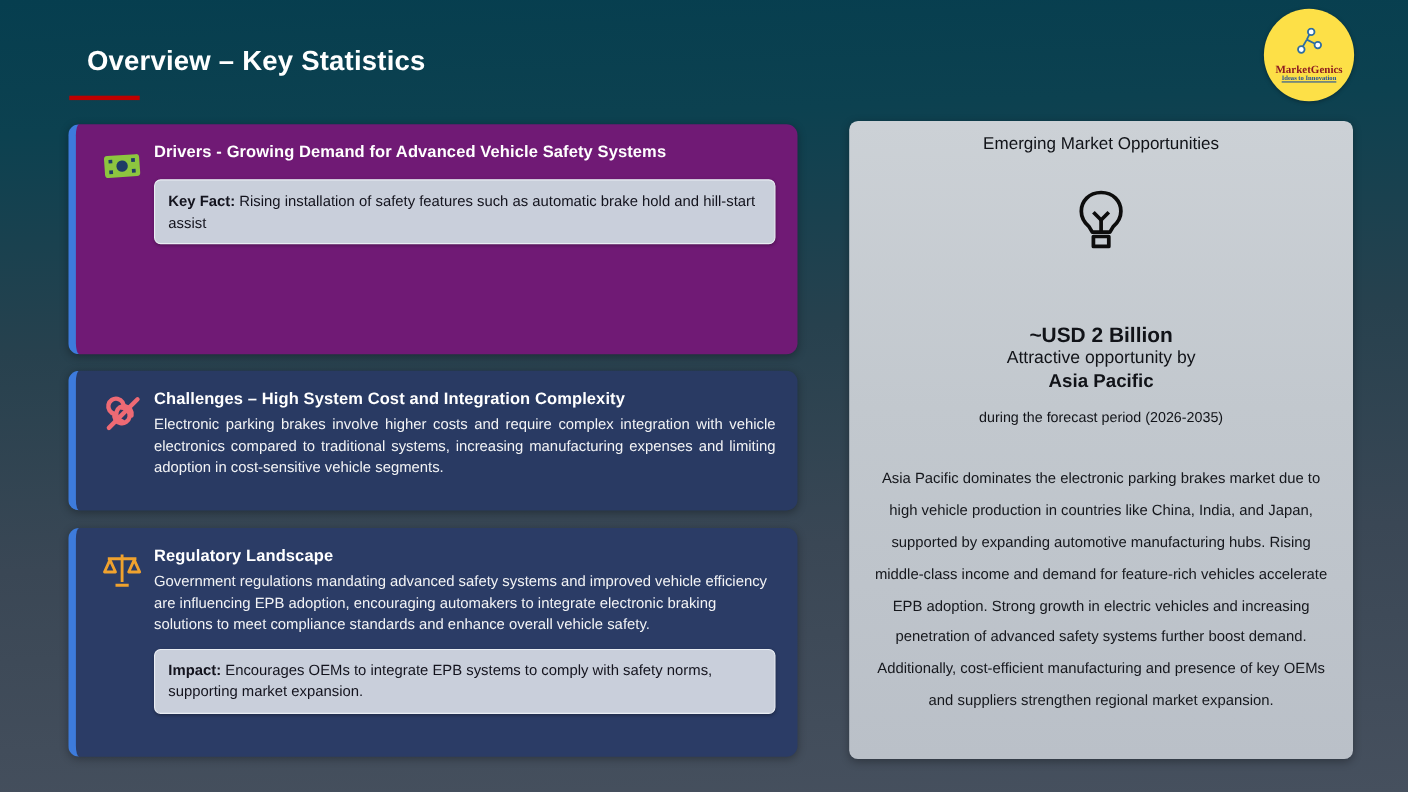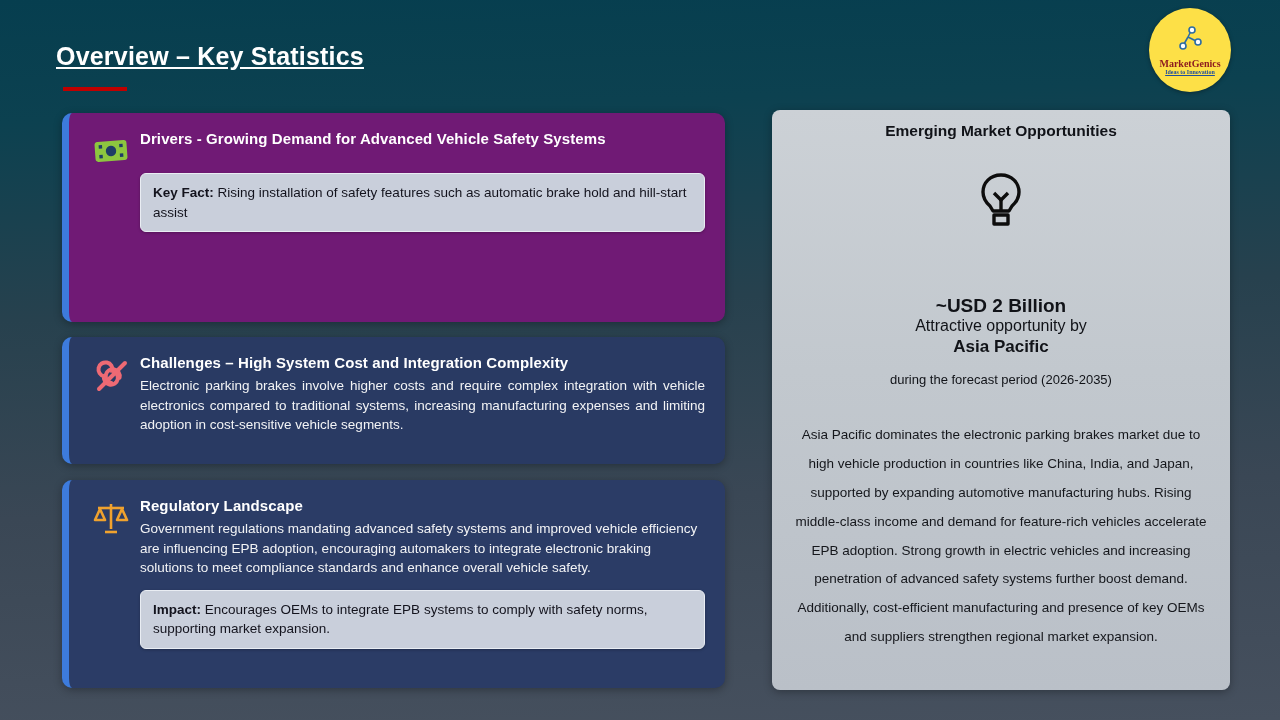--- a/index.html
+++ b/index.html
@@ -6,22 +6,22 @@
   html,body { width:1280px; height:720px; }
   body {
     font-family:"Liberation Sans", sans-serif;
     overflow:hidden;
     background:linear-gradient(178deg, #063e4f 0%, #0c4150 16%, #27414e 42%, #3a4755 68%, #46505e 100%);
   }
   .slide { position:relative; width:1280px; height:720px; }
 
   
   .slide-title {
-    position:absolute; left:56px; top:42px;
-    font-size:25px; font-weight:bold; color:#ffffff; letter-spacing:0.2px;text-decoration:underline;
+    position:absolute; left:79px; top:42px;
+    font-size:25px; font-weight:bold; color:#ffffff; letter-spacing:0.2px;
   }
   .title-underline {
     position:absolute; left:63px; top:87px; width:64px; height:4px;
     background:#c00000;
   }
 
   
   .logo {
     position:absolute; right:49px; top:8px; width:82px; height:84px;
     background:#fde047; border-radius:50%;
@@ -53,33 +53,33 @@
   }
   .card-body {
     font-size:13.5px; color:#f2f3f5; line-height:1.45; text-align:justify;
   }
   .card-body.left { text-align:left; }
   .callout {
     background:#c9cfdb; border:1px solid #e9edf3; border-radius:6px;
     padding:9px 12px; font-size:13.5px; color:#13131d; line-height:1.45;
     box-shadow:0 1px 3px rgba(0,0,0,0.25);
   }
-  .card-1 .callout { margin-top:26px; }
+  .card-1 .callout { margin-top:16px; }
   .card-3 .callout { margin-top:12px; }
   .callout b { font-weight:bold; }
 
   
   .opp-panel {
     position:absolute; left:772px; top:110px; width:458px; height:580px;
     background:linear-gradient(180deg,#ccd1d6 0%, #c2c8ce 45%, #bac0c8 100%);
     border-radius:8px; text-align:center; color:#111318;
     box-shadow:0 2px 8px rgba(0,0,0,0.30);
     padding:12px 20px 0 20px;
   }
-  .opp-title { font-size:15.5px; font-weight:bold; }
+  .opp-title { font-size:15.5px; font-weight:normal; }
   .opp-bulb { margin-top:31px; height:58px; }
   .opp-value { margin-top:66px; font-size:19px; font-weight:bold; }
   .opp-sub { font-size:16px; }
   .opp-region { margin-top:2px; font-size:17px; font-weight:bold; }
   .opp-period { margin-top:15px; font-size:13px; }
   .opp-desc {
     margin-top:34px; font-size:13.5px; line-height:2.14; text-align:center; color:#15171c;
   }
 </style>
 </head>

